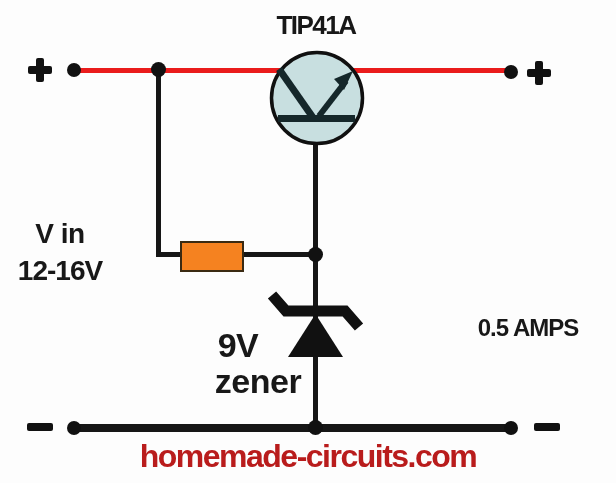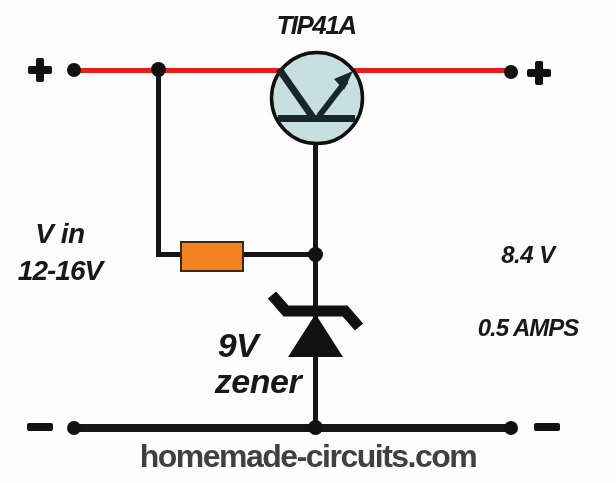--- a/index.html
+++ b/index.html
@@ -14,21 +14,20 @@
     overflow:hidden;
     color:#161616;
   }
   .lbl{
     position:absolute;
     font-weight:bold;
     color:#181818;
     letter-spacing:-0.5px;
     white-space:nowrap;
     line-height:1;
-    font-style:italic;
   }
   .center{text-align:center;}
   
   .wire{position:absolute;background:#161616;}
   .rail-pos{position:absolute;background:#ea1c1c;}
   
   .dot{
     position:absolute;width:14px;height:14px;border-radius:50%;
     background:#111111;
   }
@@ -40,21 +39,21 @@
   .plus .v{left:8px;top:0;width:8px;height:24px;}
   .minus{position:absolute;width:26px;height:8px;background:#111111;border-radius:2px;}
   
   .resistor{
     position:absolute;left:180px;top:241px;width:64px;height:31px;
     background:#f58220;border:2px solid #3a2a12;box-sizing:border-box;
   }
   .credit{
     position:absolute;left:112px;top:440px;width:392px;
     font-weight:bold;font-size:32px;letter-spacing:-1.5px;
-    color:#404040;text-align:center;line-height:1;
+    color:#b91c1c;text-align:center;line-height:1;
   }
   svg{position:absolute;display:block;}
 </style>
 </head>
 <body>
 
 <div class="stage">
 
   <div class="rail-pos" style="left:74px;top:68px;width:437px;height:5px;"></div>
 
@@ -100,21 +99,20 @@
     <polyline points="10,9 24,25 83,25 97,41" fill="none" stroke="#111111" stroke-width="11"></polyline>
     <polygon points="53.5,28 26,71 81,71" fill="#111111"></polygon>
   </svg>
 
   <div class="lbl center" style="left:266px;top:12px;width:100px;font-size:26px;letter-spacing:-1.5px;">TIP41A</div>
 
 
   <div class="lbl center" style="left:2px;top:220px;width:116px;font-size:28px;">V in</div>
   <div class="lbl center" style="left:2px;top:257px;width:116px;font-size:28px;letter-spacing:-1px;">12-16V</div>
 
-  <div class="lbl center" style="left:440px;top:243px;width:176px;font-size:24px;">8.4 V</div>
   <div class="lbl center" style="left:440px;top:316px;width:176px;font-size:24px;letter-spacing:-1px;">0.5 AMPS</div>
 
   <div class="lbl center" style="left:188px;top:328px;width:100px;font-size:34px;">9V</div>
   <div class="lbl center" style="left:188px;top:364px;width:140px;font-size:34px;">zener</div>
 
   <div class="credit">homemade-circuits.com</div>
 
 </div>
 
 </body></html>

